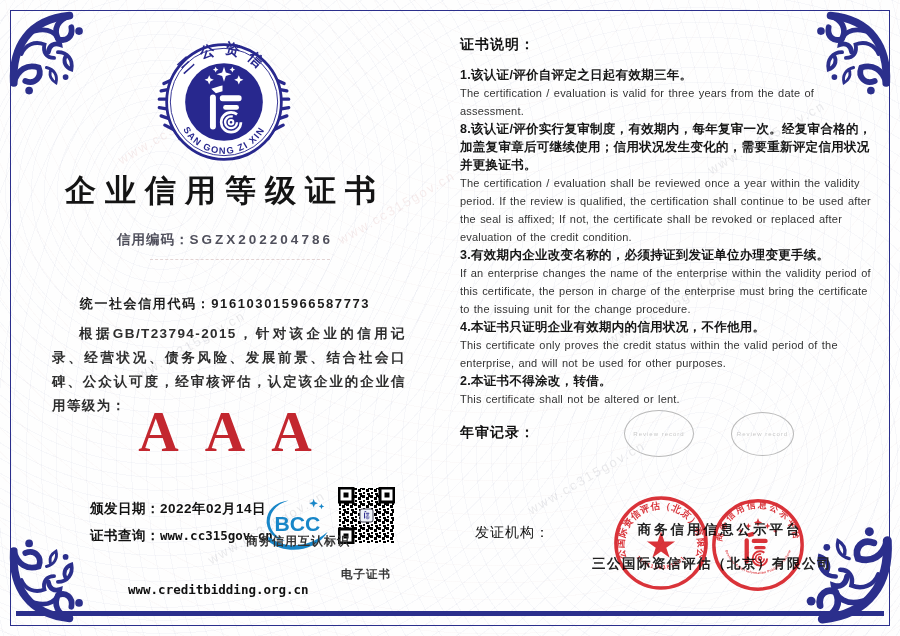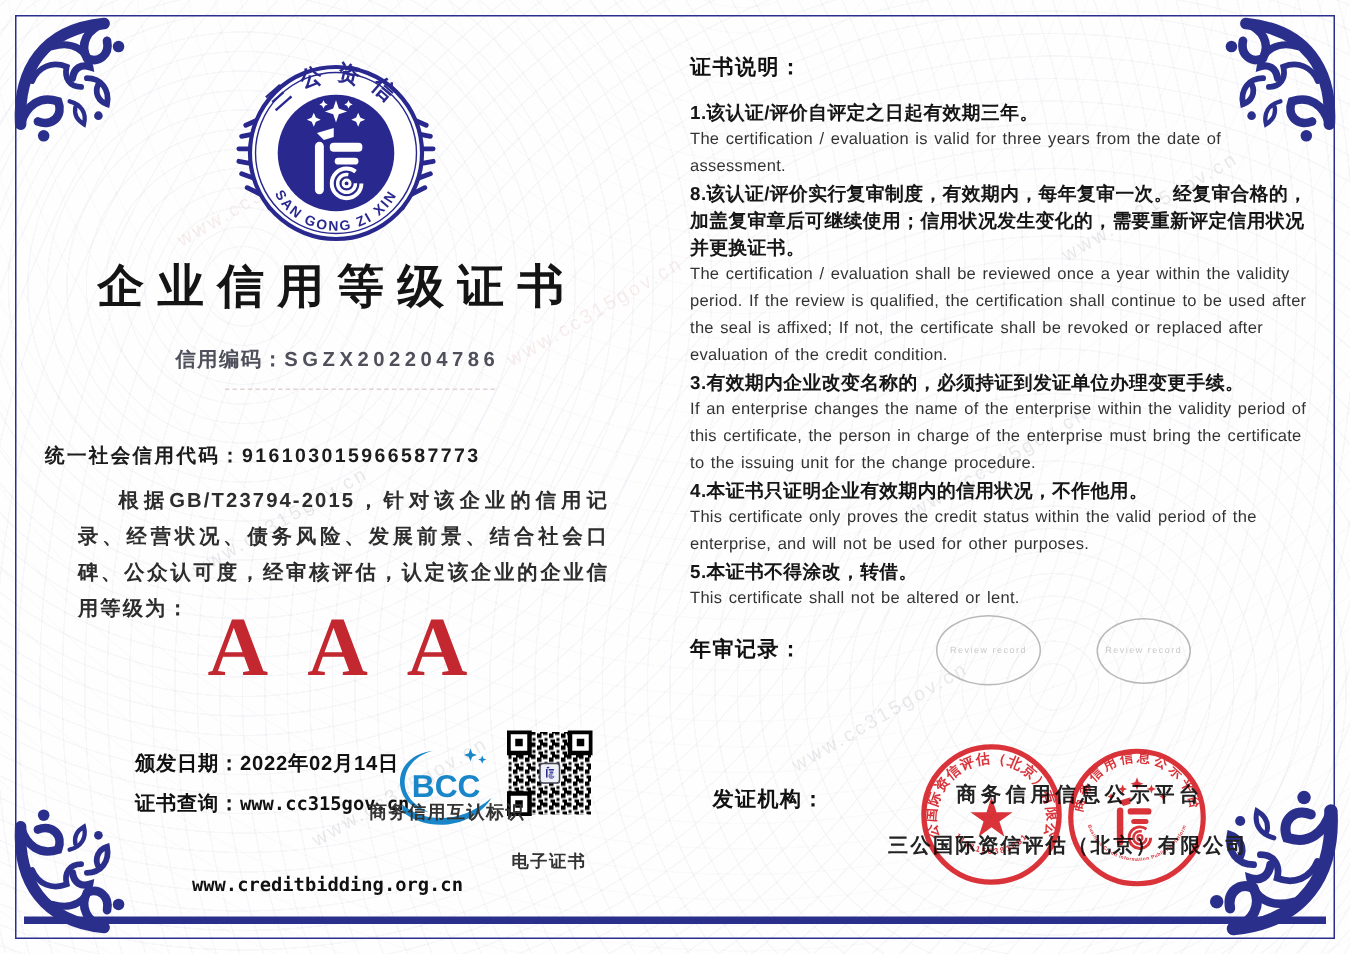--- a/index.html
+++ b/index.html
@@ -19,21 +19,21 @@
   .bottomline{position:absolute;left:16px;right:16px;top:611px;height:4.5px;background:#2b2f8c;}
   .wm{position:absolute;font-size:13px;letter-spacing:2px;white-space:nowrap;transform:rotate(-30deg);color:rgba(150,150,160,.20);}
   .wm.pink{color:rgba(205,150,150,.17);}
   
   .emblem{position:absolute;left:150px;top:28px;width:148px;height:148px;}
   .title{position:absolute;left:36px;top:170px;width:378px;text-align:center;font-size:31px;font-weight:800;color:#141414;letter-spacing:9px;white-space:nowrap;}
   .subtitle{position:absolute;left:36px;top:207px;width:378px;text-align:center;font-size:9.5px;font-weight:700;color:#2a2a2a;letter-spacing:3.4px;white-space:nowrap;}
   .creditcode{position:absolute;left:36px;top:231px;width:378px;text-align:center;font-size:13.5px;font-weight:700;color:#50505c;letter-spacing:1px;}
   .creditcode .val{letter-spacing:3px;}
   .dashrule{position:absolute;left:150px;top:259px;width:180px;border-top:1px dashed #dcc9c9;opacity:.8;}
-  .uscc{position:absolute;left:30px;top:295px;width:390px;text-align:left;font-size:13px;font-weight:700;color:#1c1c1c;letter-spacing:1.6px;}
+  .uscc{position:absolute;left:30px;top:295px;width:390px;text-align:center;font-size:13px;font-weight:700;color:#1c1c1c;letter-spacing:1.6px;}
   .bodypara{position:absolute;left:52px;top:322px;width:354px;font-size:13.5px;font-weight:600;color:#2d2d2d;line-height:24px;letter-spacing:1.4px;text-align:justify;text-indent:2em;}
   .grade{position:absolute;left:36px;top:400px;width:378px;text-align:center;font-family:"Liberation Serif",serif;font-size:56px;font-weight:700;color:#c3272f;letter-spacing:26px;text-indent:26px;}
   .meta{position:absolute;left:62px;top:500px;font-size:13.5px;color:#111;}
   .meta .row{margin-bottom:9px;white-space:nowrap;}
   .meta .lab{font-weight:800;letter-spacing:.5px;margin-left:28px;}
   .meta .val{font-weight:600;letter-spacing:.5px;}
   .meta .url{font-family:"DejaVu Sans Mono",monospace;font-size:12.5px;font-weight:600;}
   .url2{position:absolute;left:128px;top:582px;font-family:"DejaVu Sans Mono",monospace;font-size:12.5px;font-weight:600;color:#111;}
   .bcc{position:absolute;left:262px;top:494px;width:72px;height:60px;}
   .qr{position:absolute;left:338px;top:487px;width:57px;height:57px;}
@@ -42,21 +42,21 @@
   
   .instr-h{position:absolute;left:460px;top:36px;font-size:14px;font-weight:800;color:#111;letter-spacing:1px;text-align:center;}
   .instr{position:absolute;left:460px;top:66px;width:414px;}
   .instr .zh{font-size:12.5px;font-weight:700;color:#161616;line-height:18px;letter-spacing:.3px;}
   .instr .en{font-size:11px;font-weight:400;color:#333;line-height:18px;letter-spacing:.2px;word-spacing:1px;}
   .review-lab{position:absolute;left:460px;top:424px;font-size:14px;font-weight:800;color:#111;letter-spacing:1px;}
   .oval{position:absolute;border:1px solid #b9b9b9;border-radius:50%;display:flex;align-items:center;justify-content:center;}
   .oval span{font-size:6px;color:#c9c9c9;letter-spacing:1px;}
   .oval1{left:624px;top:410px;width:68px;height:45px;}
   .oval2{left:731px;top:412px;width:61px;height:42px;}
-  .issuer-lab{position:absolute;left:475px;top:524px;font-size:14px;font-weight:700;color:#111;letter-spacing:1px;}
+  .issuer-lab{position:absolute;left:475px;top:524px;font-size:14px;font-weight:400;color:#111;letter-spacing:1px;}
   .issuer1{position:absolute;left:592px;top:521px;width:256px;text-align:center;font-size:13.5px;font-weight:700;color:#222;letter-spacing:3px;white-space:nowrap;}
   .issuer2{position:absolute;left:562px;top:555px;width:300px;text-align:center;font-size:13.5px;font-weight:600;color:#222;letter-spacing:1.5px;white-space:nowrap;}
   .seal{position:absolute;opacity:.93;mix-blend-mode:multiply;}
   .seal1{left:612px;top:494px;width:98px;height:98px;}
   .seal2{left:710px;top:497px;width:96px;height:96px;}
   svg text{font-family:"Liberation Sans",sans-serif;}
 </style>
 </head>
 <body>
 
@@ -208,21 +208,21 @@
   <div class="instr-h">证书说明：</div>
   <div class="instr">
     <div class="zh">1.该认证/评价自评定之日起有效期三年。</div>
     <div class="en">The certification / evaluation is valid for three years from the date of assessment.</div>
     <div class="zh">8.该认证/评价实行复审制度，有效期内，每年复审一次。经复审合格的，加盖复审章后可继续使用；信用状况发生变化的，需要重新评定信用状况并更换证书。</div>
     <div class="en">The certification / evaluation shall be reviewed once a year within the validity period. If the review is qualified,  the certification shall continue to be used after the seal is affixed; If not, the certificate shall be revoked or replaced after evaluation of the credit condition.</div>
     <div class="zh">3.有效期内企业改变名称的，必须持证到发证单位办理变更手续。</div>
     <div class="en">If an enterprise changes the name of the enterprise within the validity period of this certificate, the person in charge of the enterprise must bring the certificate to the issuing unit for the change procedure.</div>
     <div class="zh">4.本证书只证明企业有效期内的信用状况，不作他用。</div>
     <div class="en">This certificate only proves the credit status within the valid period of the enterprise, and will not be used for other purposes.</div>
-    <div class="zh">5.本证书不得涂改，转借。</div>
+    <div class="zh">2.本证书不得涂改，转借。</div>
     <div class="en">This certificate shall not be altered or lent.</div>
   </div>
 
   <div class="review-lab">年审记录：</div>
   <div class="oval oval1">
       <span>Review record</span>
     </div>
   <div class="oval oval2">
       <span>Review record</span>
     </div>

